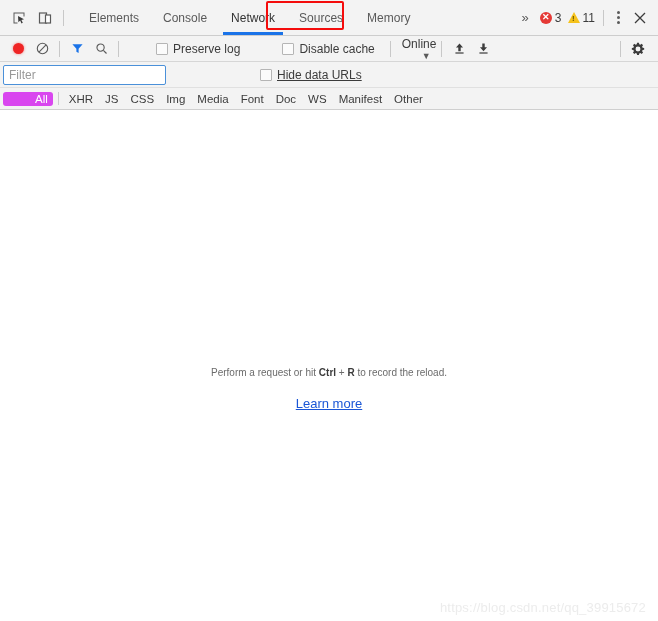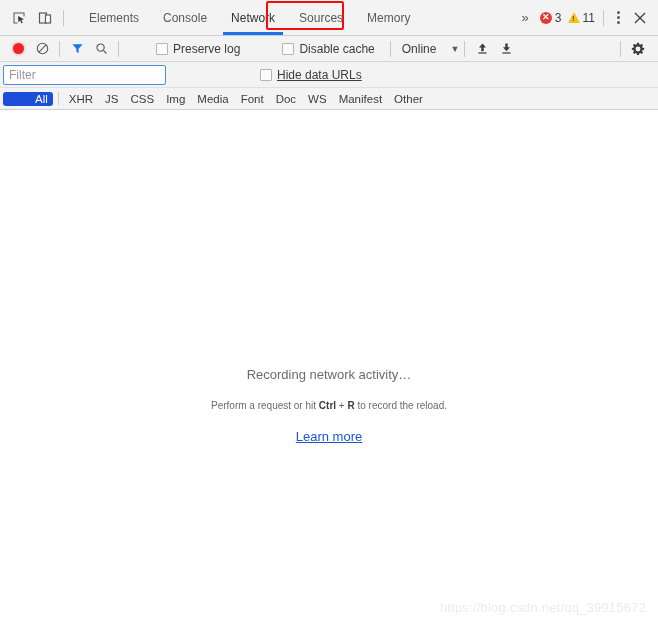--- a/index.html
+++ b/index.html
@@ -147,20 +147,21 @@
     background: #fbfbfb;
     border-radius: 1px;
     flex: 0 0 auto;
   }
   .throttle {
     font-size: 12px; color: #3c3c3c;
     padding-left: 6px;
     display: flex; align-items: center;
     cursor: pointer;
     white-space: nowrap;
+    flex-direction: column;
   }
   .caret {
     margin-left: 14px;
     font-size: 9px; color: #5a5a5a;
   }
   .toolbar-right { margin-left: auto; display:flex; align-items:center; padding-right: 8px; }
 
   
   .filterrow {
     height: 26px;
@@ -194,21 +195,21 @@
   }
   .type-chip {
     font-size: 11.5px;
     color: #3c3c3c;
     padding: 1px 5px;
     border-radius: 3px;
     cursor: pointer;
     white-space: nowrap;
   }
   .type-chip.selected {
-    background: #1d4ed8;
+    background: #d946ef;
     color: #ffffff;
     padding-left: 32px;
   }
   .type-sep { width: 1px; height: 13px; background: #cccccc; margin: 0 3px; }
 
   
   .timeline {
     position: relative;
     height: 85px;
     background: #ffffff;
@@ -457,21 +458,20 @@
     <div class="type-chip">
       <span>Manifest</span>
     </div>
     <div class="type-chip">
       <span>Other</span>
     </div>
   </div>
 
 
   <div class="emptystate">
-    <div class="es-line1">Recording network activity…</div>
     <div class="es-line2">
       <span>Perform a request or hit </span><b>Ctrl</b><span> + </span><b>R</b><span> to record the reload.</span>
     </div>
     <div class="es-link">Learn more</div>
   </div>
 
   <div class="watermark">https://blog.csdn.net/qq_39915672</div>
 
 </div>
 

